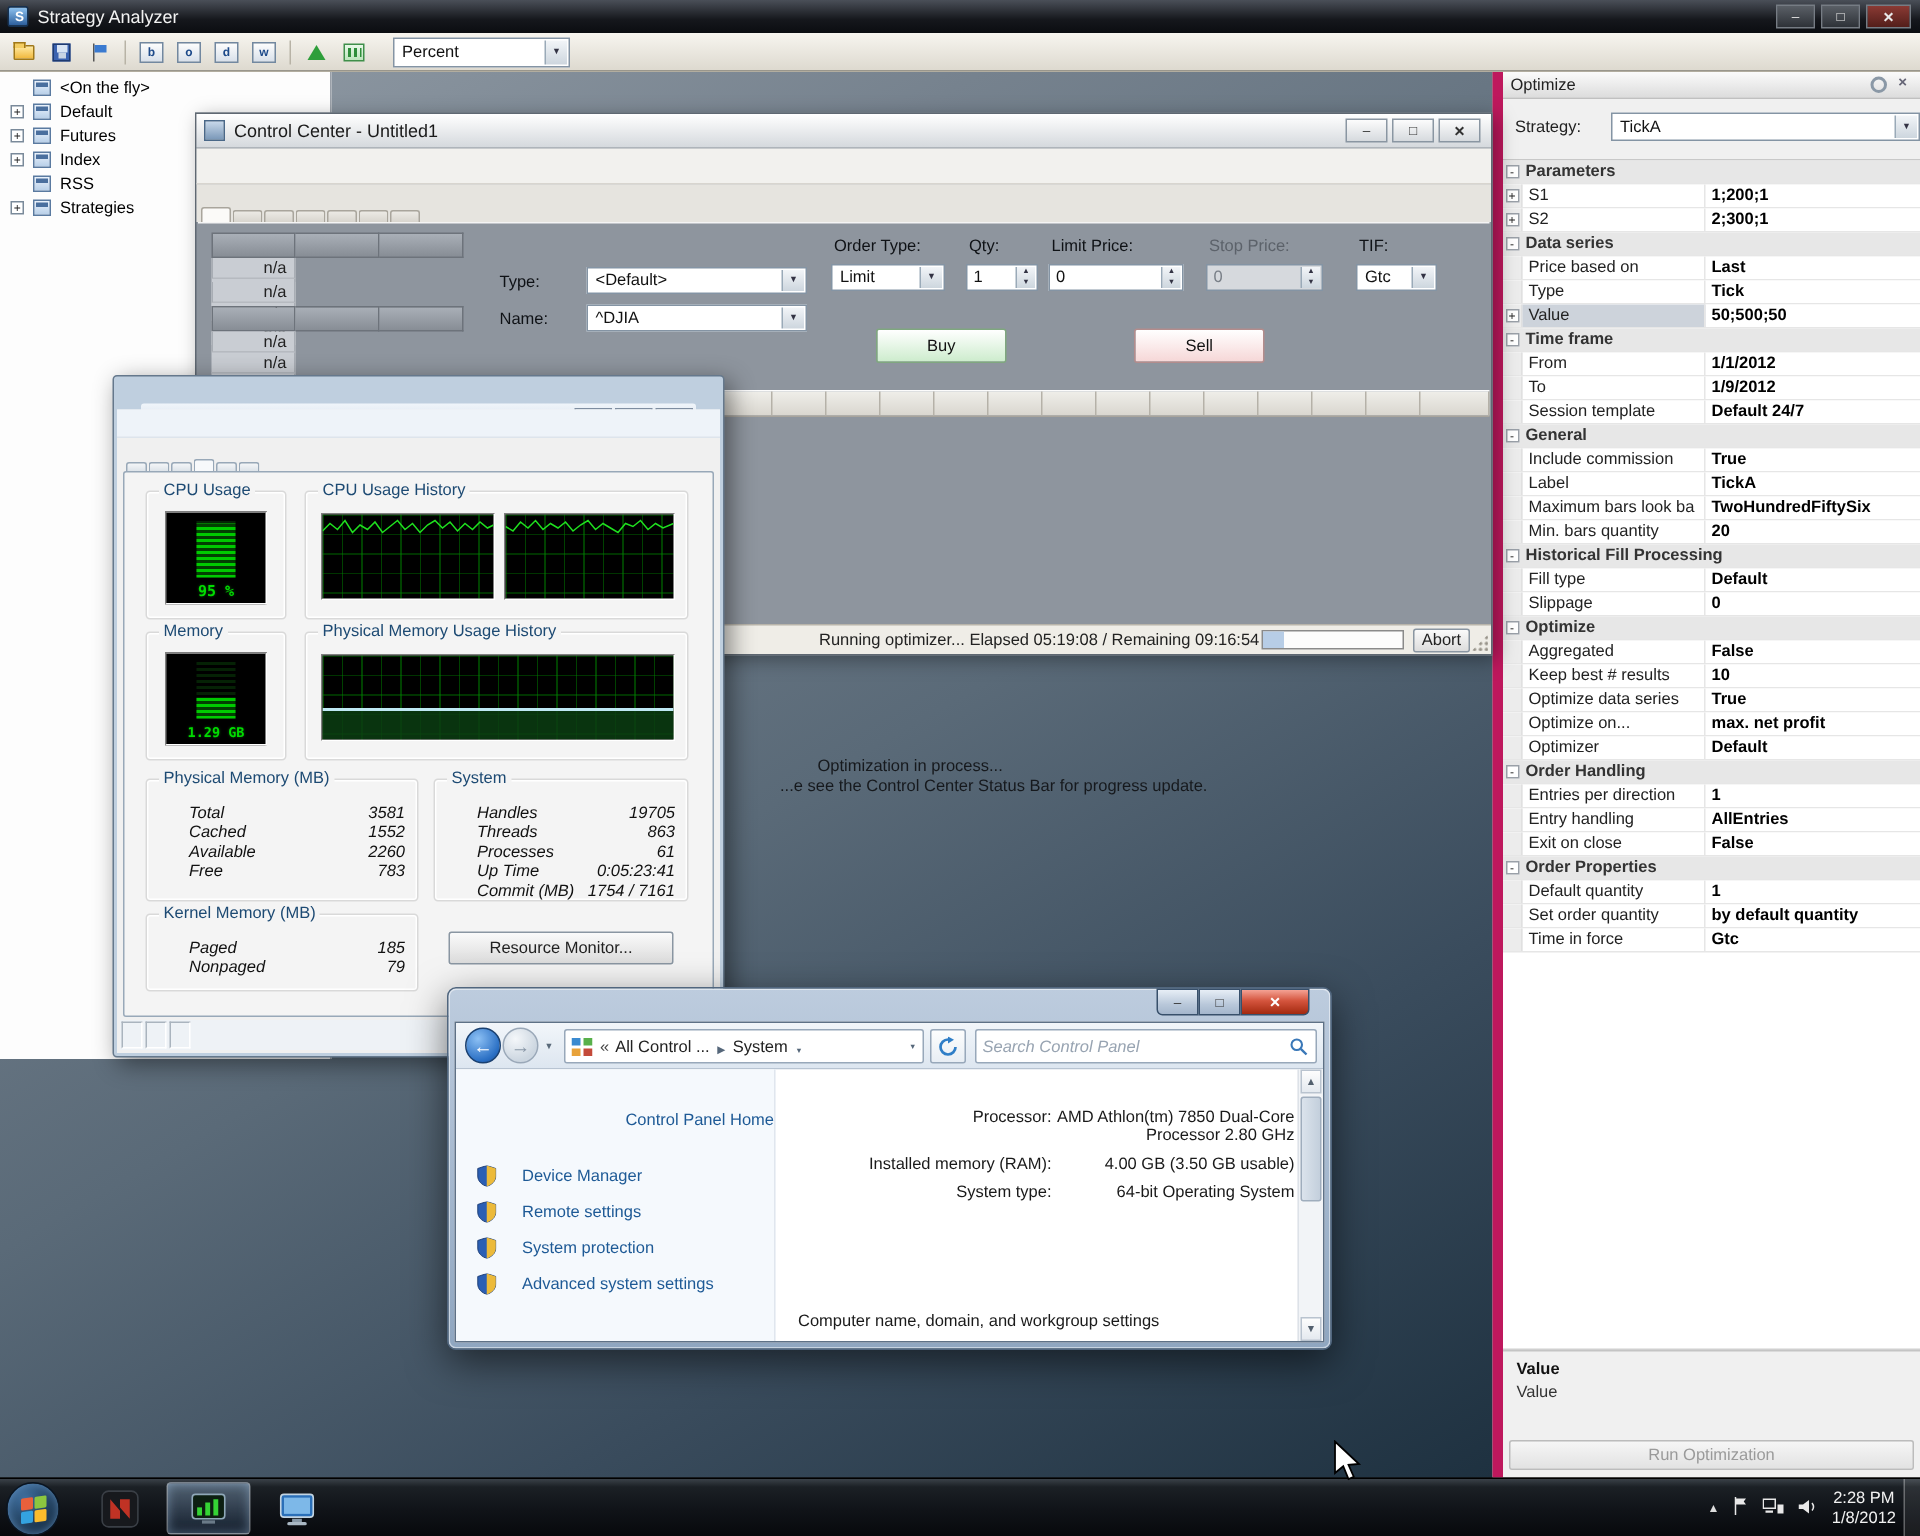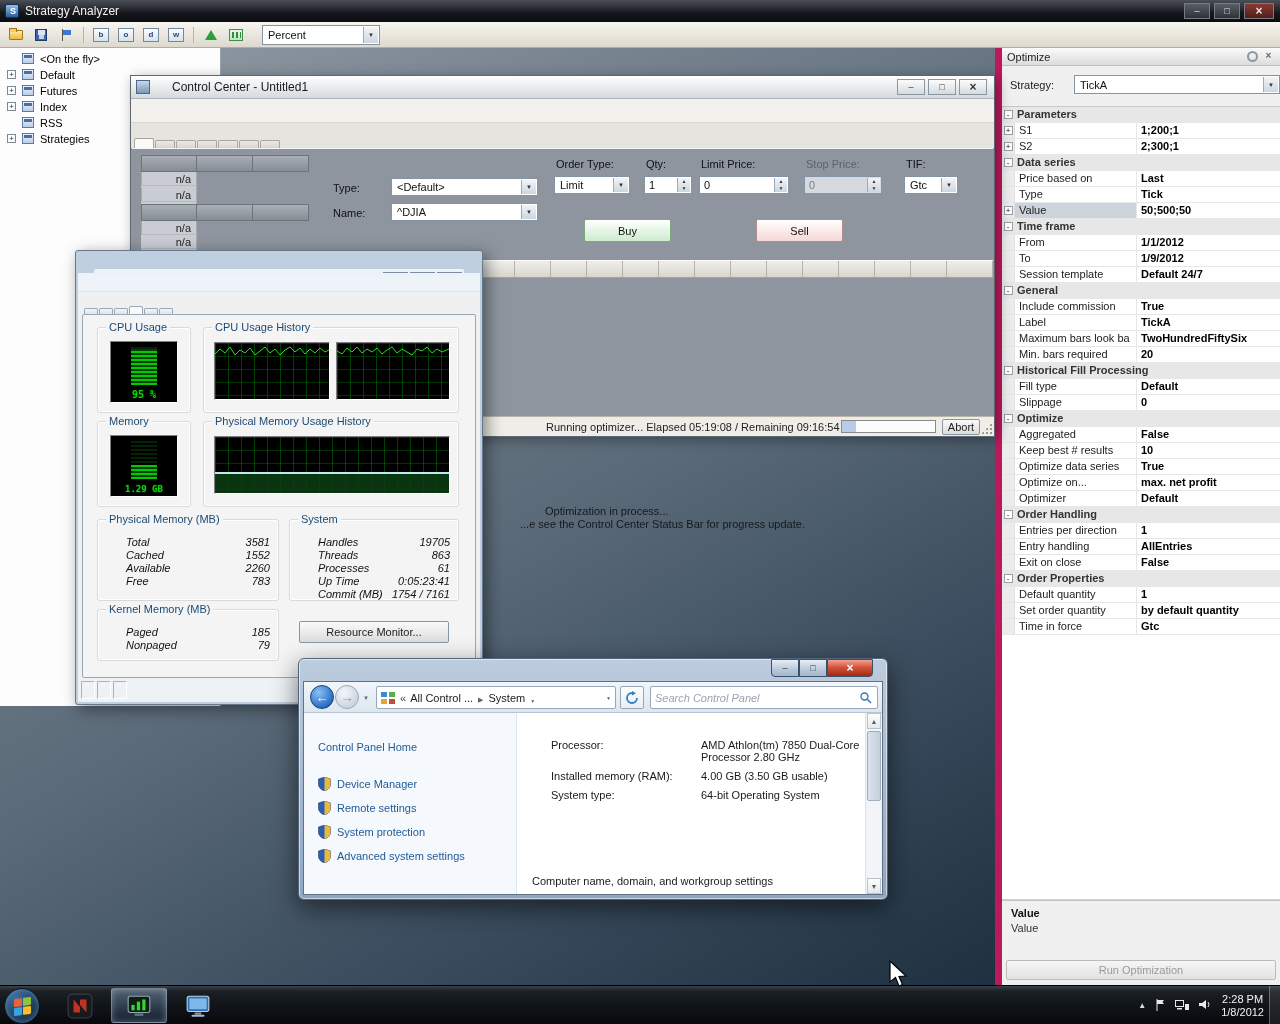--- a/index.html
+++ b/index.html
@@ -82,21 +82,21 @@
 .pg-cat{display:none;}
 .pg-row.category .pg-cat{display:block;font-weight:bold;color:#333;padding:1px 2px 0;}
 .pg-row.selected .pg-key{background:#cdd3db;}
 #opt-help{position:absolute;left:0;right:0;top:852px;height:50px;background:#f0f0f0;border-top:1px solid #c4c4c4;padding:6px 9px;}
 #opt-help .ht{font-weight:bold;color:#111;}
 #opt-help .hd{color:#333;margin-top:3px;}
 #opt-run{position:absolute;left:4px;right:4px;top:912px;height:20px;background:linear-gradient(#f6f6f6,#e2e2e2);border:1px solid #bcbcbc;color:#9a9a9a;display:flex;align-items:center;justify-content:center;border-radius:2px;}
 
 
 #cc{position:absolute;left:130px;top:75px;width:865px;height:362px;background:#8e959e;border:1px solid #5f6872;box-shadow:3px 3px 12px rgba(0,0,0,.35);z-index:10;}
-#cc-title{position:absolute;left:0;top:0;right:0;height:23px;background:linear-gradient(#ffffff,#d5d9dd);border-bottom:1px solid #aeb4ba;display:flex;align-items:center;padding-left:5px;gap:16px;}
+#cc-title{position:absolute;left:0;top:0;right:0;height:23px;background:linear-gradient(#ffffff,#d5d9dd);border-bottom:1px solid #aeb4ba;display:flex;align-items:center;padding-left:5px;}
 #cc-title .cc-ico{width:14px;height:14px;background:linear-gradient(#c8d8ea,#7a98b8);border:1px solid #4a6888;margin-right:6px;}
 #cc-title .t{font-size:12px;color:#1a1a1a;}
 #cc-title .wbtns{position:absolute;right:7px;top:3px;display:flex;gap:3px;}
 .lbtn{width:28px;height:16px;border:1px solid #8a96a2;background:linear-gradient(#fcfcfc,#d6dade);color:#333;font-size:9px;display:flex;align-items:center;justify-content:center;}
 #cc-menu{position:absolute;left:0;top:23px;right:0;height:24px;background:#f2f1ee;border-bottom:1px solid #d8d5cf;display:flex;align-items:center;padding-left:8px;}
 .menu-item{padding:2px 9px;font-size:12px;color:#1a1a1a;}
 #cc-tabs{position:absolute;left:0;top:47px;right:0;height:25px;background:#e6e4df;display:flex;align-items:flex-end;padding-left:3px;gap:1px;}
 .cc-tab{padding:4px 9px 3px;background:linear-gradient(#eceae5,#d8d5ce);border:1px solid #a9a59c;border-bottom:none;border-radius:2px 2px 0 0;font-size:11px;color:#333;}
 .cc-tab.active{background:#fbfaf8;padding-bottom:5px;color:#000;}
 #cc-body{position:absolute;left:1px;right:1px;top:72px;bottom:20px;background:#8e959e;border-top:1px solid #f4f4f4;}
@@ -167,25 +167,25 @@
 .crumb .sep{font-size:7px;color:#55677a;margin:0 5px;}
 .crumb .sep::before{content:"▶";}
 .crumb:first-child .sep{display:none;}
 .crumb em{color:#222;}
 .crumb:last-child::after{content:"▼";font-size:5px;color:#55677a;margin-left:5px;}
 #cp-refresh{position:absolute;left:316px;top:4px;width:24px;height:23px;border:1px solid #98a8ba;background:linear-gradient(#fdfdfd,#e8eef4);display:flex;align-items:center;justify-content:center;border-radius:2px;}
 #cp-search{position:absolute;left:346px;top:4px;width:228px;height:23px;background:#fff;border:1px solid #98a8ba;border-radius:2px;display:flex;align-items:center;}
 #cp-search input{flex:1;border:none;outline:none;font-size:11px;padding:0 4px;font-family:inherit;background:transparent;color:#333;}
 #cp-search input::placeholder{color:#98a4b2;font-style:italic;}
 #cp-search .mag{width:22px;display:flex;justify-content:center;}
-#cp-body{position:absolute;left:0;right:0;top:31px;bottom:0;background:#fff;}
+#cp-body{position:absolute;left:0;right:0;top:31px;bottom:0;background:#fff;text-align:right;}
 #cp-left{position:absolute;left:0;top:0;bottom:0;width:213px;background:#f5f9fd;border-right:1px solid #e0e6ee;padding:28px 0 0 14px;}
 #cp-home{font-size:11px;color:#1e5a96;}
 #cp-links{margin-top:24px;}
-.cp-link{display:flex;align-items:center;gap:6px;margin-bottom:10px;font-size:11px;color:#1e5a96;height:14px;}
+.cp-link{display:flex;align-items:center;gap:17px;margin-bottom:10px;font-size:11px;color:#1e5a96;height:14px;}
 #cp-right{position:absolute;left:213px;top:0;right:17px;bottom:0;padding:26px 0 0 34px;}
 .prow{display:flex;margin-bottom:7px;}
 .plabel{width:150px;font-size:11px;color:#1a1a1a;}
 .pval{width:162px;font-size:11px;color:#1a1a1a;}
 #cp-footer{position:absolute;left:228px;bottom:7px;font-size:11px;color:#1a1a1a;white-space:nowrap;}
 #cp-scroll{position:absolute;right:0;top:0;bottom:0;width:17px;background:#f2f4f7;border-left:1px solid #dde2e8;}
 .scr-btn{position:absolute;left:1px;right:1px;height:16px;background:linear-gradient(#fdfdfd,#e4e9ef);border:1px solid #b9c3cf;color:#53606e;font-size:7px;display:flex;align-items:center;justify-content:center;}
 .scr-thumb{position:absolute;left:1px;right:1px;top:18px;height:70px;background:linear-gradient(90deg,#dbe3ec,#c3cfdc);border:1px solid #9fadbd;border-radius:2px;}
 
 
@@ -406,21 +406,21 @@
       </div>
         <div class="pg-row property">
         <span class="pg-gutter"></span>
 
         <span class="pg-key">Maximum bars look ba</span>
         <span class="pg-val">TwoHundredFiftySix</span>
       </div>
         <div class="pg-row property">
         <span class="pg-gutter"></span>
 
-        <span class="pg-key">Min. bars required</span>
+        <span class="pg-key">Min. bars quantity</span>
         <span class="pg-val">20</span>
       </div>
         <div class="pg-row category">
         <span class="pg-gutter">
             <i></i>
           </span>
         <span class="pg-cat">Historical Fill Processing</span>
 
       </div>
         <div class="pg-row property">

